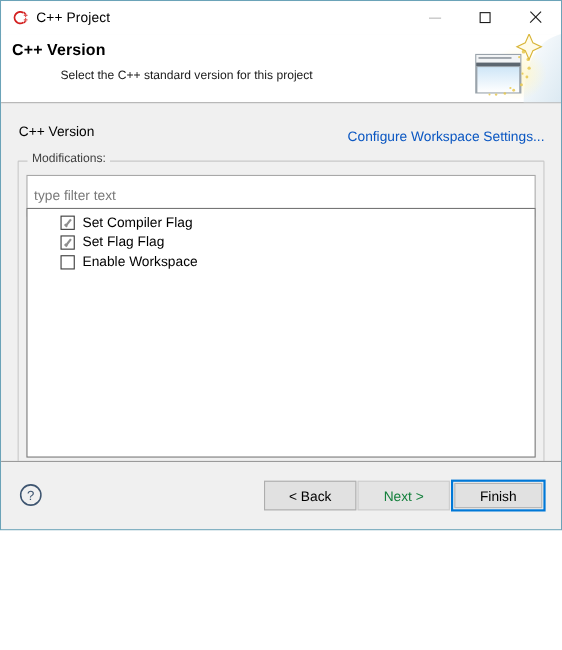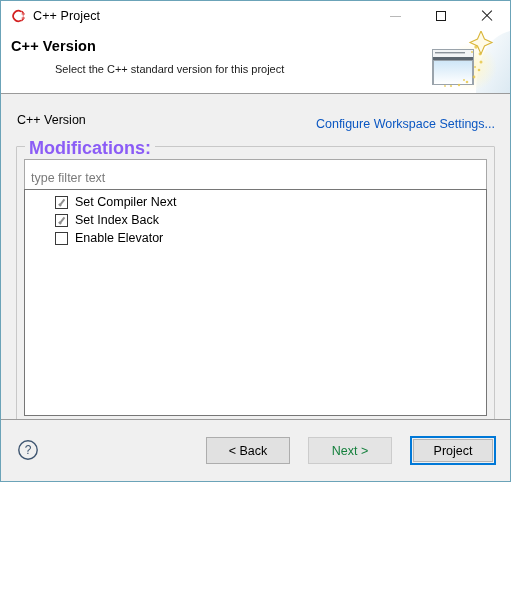--- a/index.html
+++ b/index.html
@@ -190,23 +190,22 @@
     box-sizing: border-box;
     border: 1px solid #c8c8c8;
     border-radius: 1px;
   }
   .group-legend {
     position: absolute;
     left: 8px;
     top: -9px;
     background: #f0f0f0;
     padding: 0 4px;
-    font-size: 18px;
-    color: #8b5cf6;
-    font-weight: bold;
+    font-size: 11px;
+    color: #404040;
   }
   .filter-input {
     position: absolute;
     left: 7px;
     top: 12px;
     right: 7px;
     height: 22px;
     box-sizing: border-box;
     border: 1px solid #a8a8a8;
     background: #ffffff;
@@ -314,21 +313,21 @@
     top: 19px;
     width: 22px;
     height: 22px;
   }
   .btns {
     position: absolute;
     right: 14px;
     top: 16px;
     display: flex;
     align-items: center;
-    gap: 18px;
+    gap: 1px;
   }
   .btn {
     width: 84px;
     height: 27px;
     box-sizing: border-box;
     border: 1px solid #adadad;
     background: #e1e1e1;
     font-family: "Liberation Sans", sans-serif;
     font-size: 12.5px;
     color: #000000;
@@ -439,29 +438,29 @@
     <div class="ws-link">Configure Workspace Settings...</div>
 
     <div class="groupbox">
       <div class="group-legend">Modifications:</div>
 
       <input class="filter-input" type="text" placeholder="type filter text" style="">
 
       <div class="listbox">
         <div class="list-item">
           <span class="cb checked"></span>
-          <span class="item-label">Set Compiler Next</span>
+          <span class="item-label">Set Compiler Flag</span>
         </div>
         <div class="list-item">
           <span class="cb checked"></span>
-          <span class="item-label">Set Index Back</span>
+          <span class="item-label">Set Flag Flag</span>
         </div>
         <div class="list-item">
           <span class="cb"></span>
-          <span class="item-label">Enable Elevator</span>
+          <span class="item-label">Enable Workspace</span>
         </div>
       </div>
 
       <div class="list-tools">
         <div class="tool-icon">
           <span class="back-sq"></span>
           <span class="front-sq"></span>
           <svg class="tick" viewBox="0 0 9 7">
             <path d="M0.5 3 L3 6 L8.5 0.5" fill="none" stroke="#2c4a6e" stroke-width="1.6"></path>
           </svg>
@@ -478,18 +477,18 @@
     <div class="help-icon">
       <svg width="22" height="22" viewBox="0 0 22 22">
         <circle cx="11" cy="11" r="9.2" fill="none" stroke="#3e5570" stroke-width="1.4"></circle>
         <text x="11" y="15.4" text-anchor="middle" font-family="Liberation Sans, sans-serif" font-size="12" fill="#3e5570">?</text>
       </svg>
     </div>
     <div class="btns">
       <div class="btn">&lt; Back</div>
       <div class="btn disabled">Next &gt;</div>
       <div class="btn-default-wrap">
-        <div class="btn">Project</div>
+        <div class="btn">Finish</div>
       </div>
     </div>
   </div>
 
 </div>
 
 </body></html>

